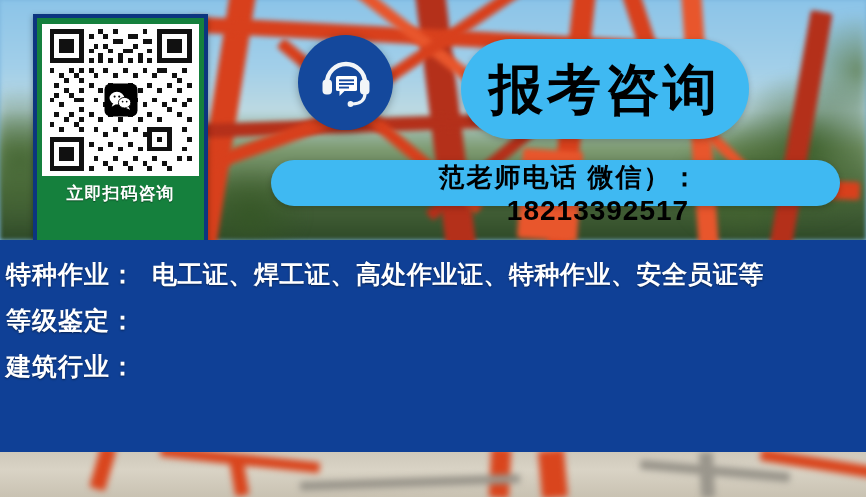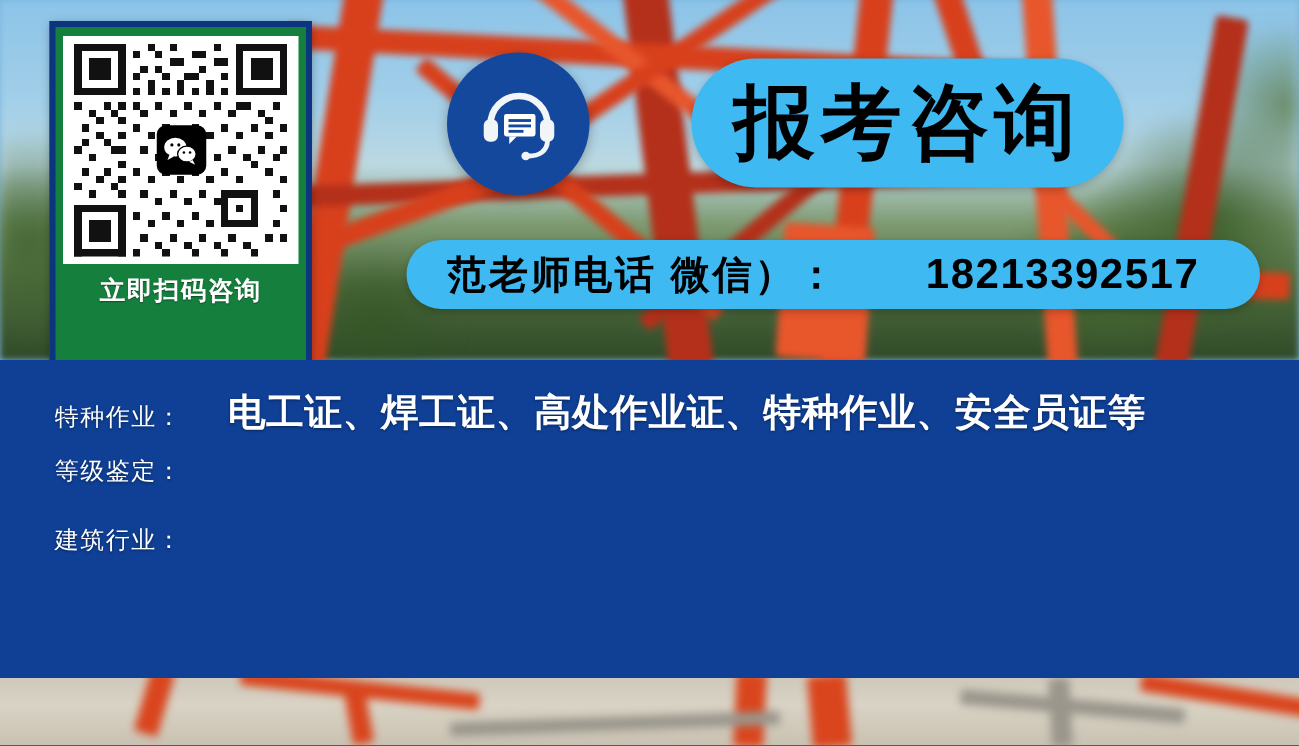--- a/index.html
+++ b/index.html
@@ -77,29 +77,29 @@
 
   
   .pill{
     position:absolute;
     background:#3fb9f2;
     border-radius:999px;
     display:flex; align-items:center; justify-content:center;
     box-shadow:0 2px 6px rgba(0,0,0,.22);
   }
   .pill-title{
-    left:461px; top:39px; width:288px; height:86px;
+    left:461px; top:39px; width:288px; height:100px;
   }
   .pill-title .txt{
     color:#000; font-size:54px; font-weight:bold; letter-spacing:4px;
     line-height:1; white-space:nowrap;
   }
   .pill-phone{
     left:271px; top:160px; width:569px; height:46px;
-    justify-content:flex-start; padding-left:27px;
+    justify-content:flex-start; padding-left:27px;flex-direction:column;
   }
   .pill-phone .label{
     color:#000; font-size:26px; font-weight:bold; letter-spacing:2px;
     white-space:nowrap;
   }
   .pill-phone .number{
     color:#000000; font-size:28px; font-weight:bold; letter-spacing:1px;
     white-space:nowrap; margin-left:58px;
   }
 
@@ -108,24 +108,23 @@
     position:absolute; left:0; top:240px; width:866px; height:212px;
     background:#0f4096;
     padding:18px 0 0 6px;
   }
   .info-row{
     display:flex; align-items:baseline;
     height:46px;
     white-space:nowrap;
   }
   .info-label{
-    color:#ffffff; font-size:16px; font-weight:normal; letter-spacing:1px;
+    color:#ffffff; font-size:25px; font-weight:bold; letter-spacing:1px;
     width:146px; flex:0 0 146px;
     text-shadow:0 1px 2px rgba(0,0,0,.45);
-    text-align:center;
   }
   .info-value{
     color:#ffffff; font-size:25px; font-weight:bold; letter-spacing:.5px;
     text-shadow:0 1px 2px rgba(0,0,0,.45);
   }
 
   
   .bottom-strip{
     position:absolute; left:0; top:452px; width:866px; height:45px;
     overflow:hidden;

